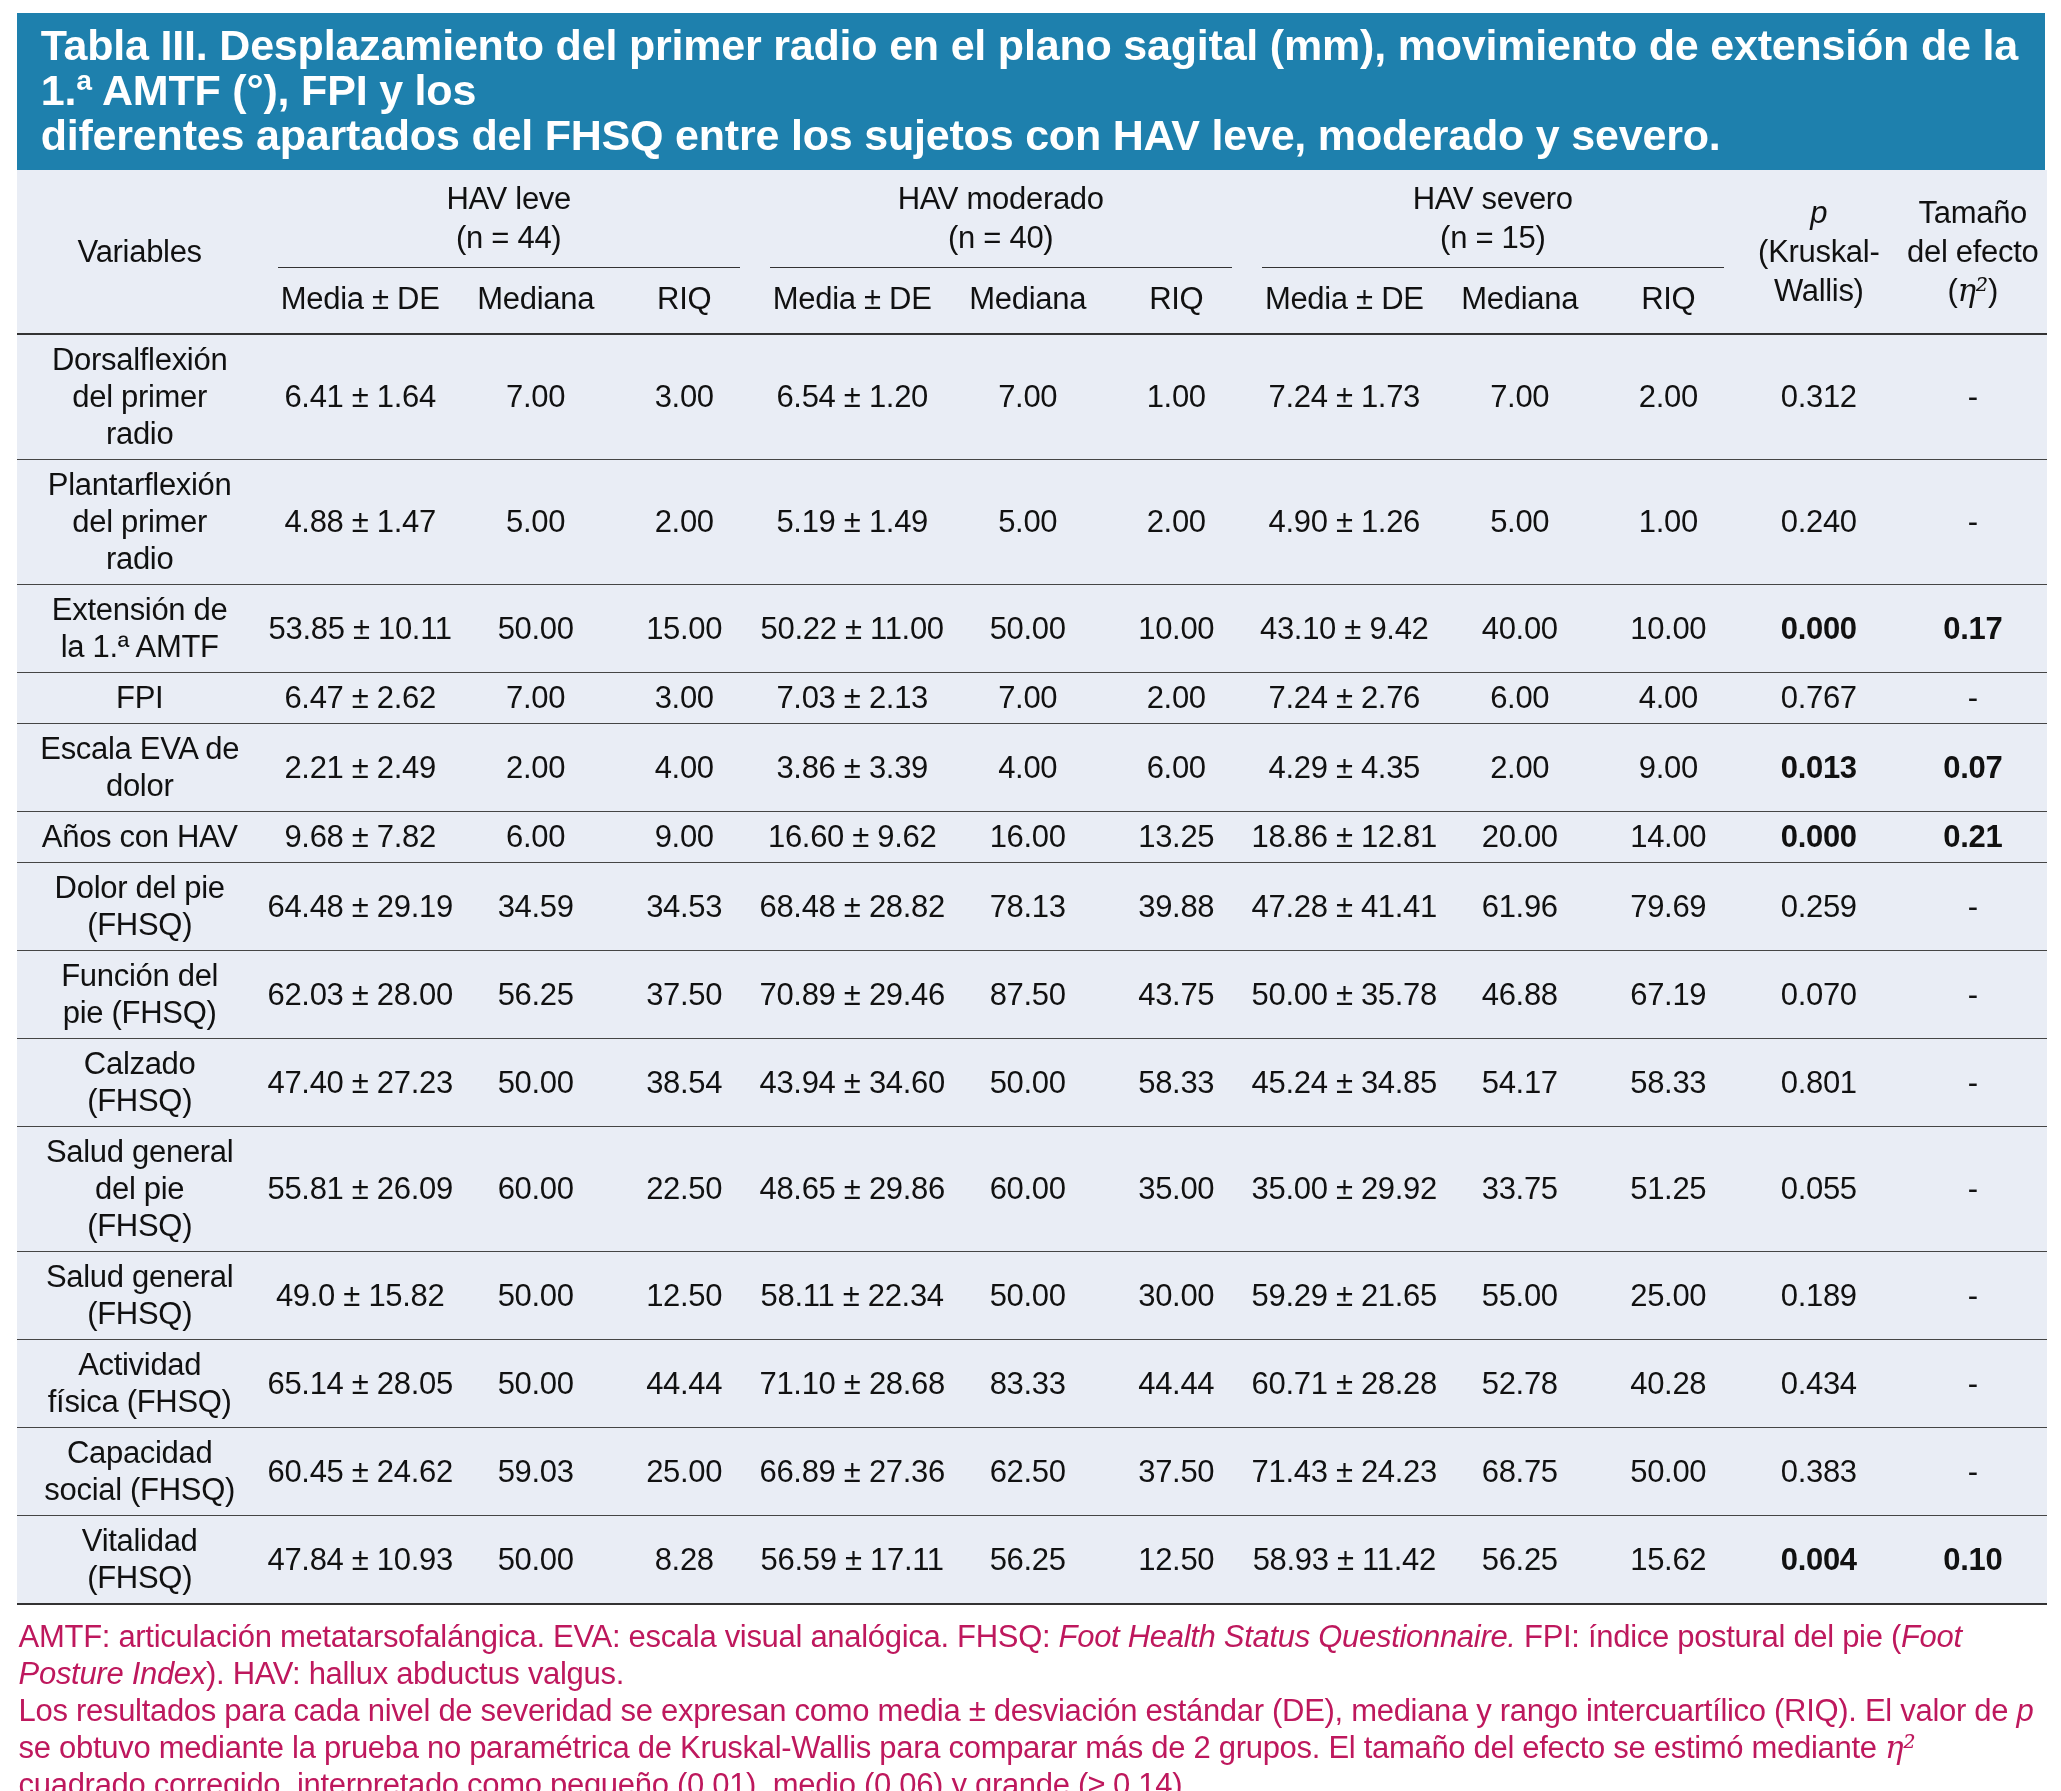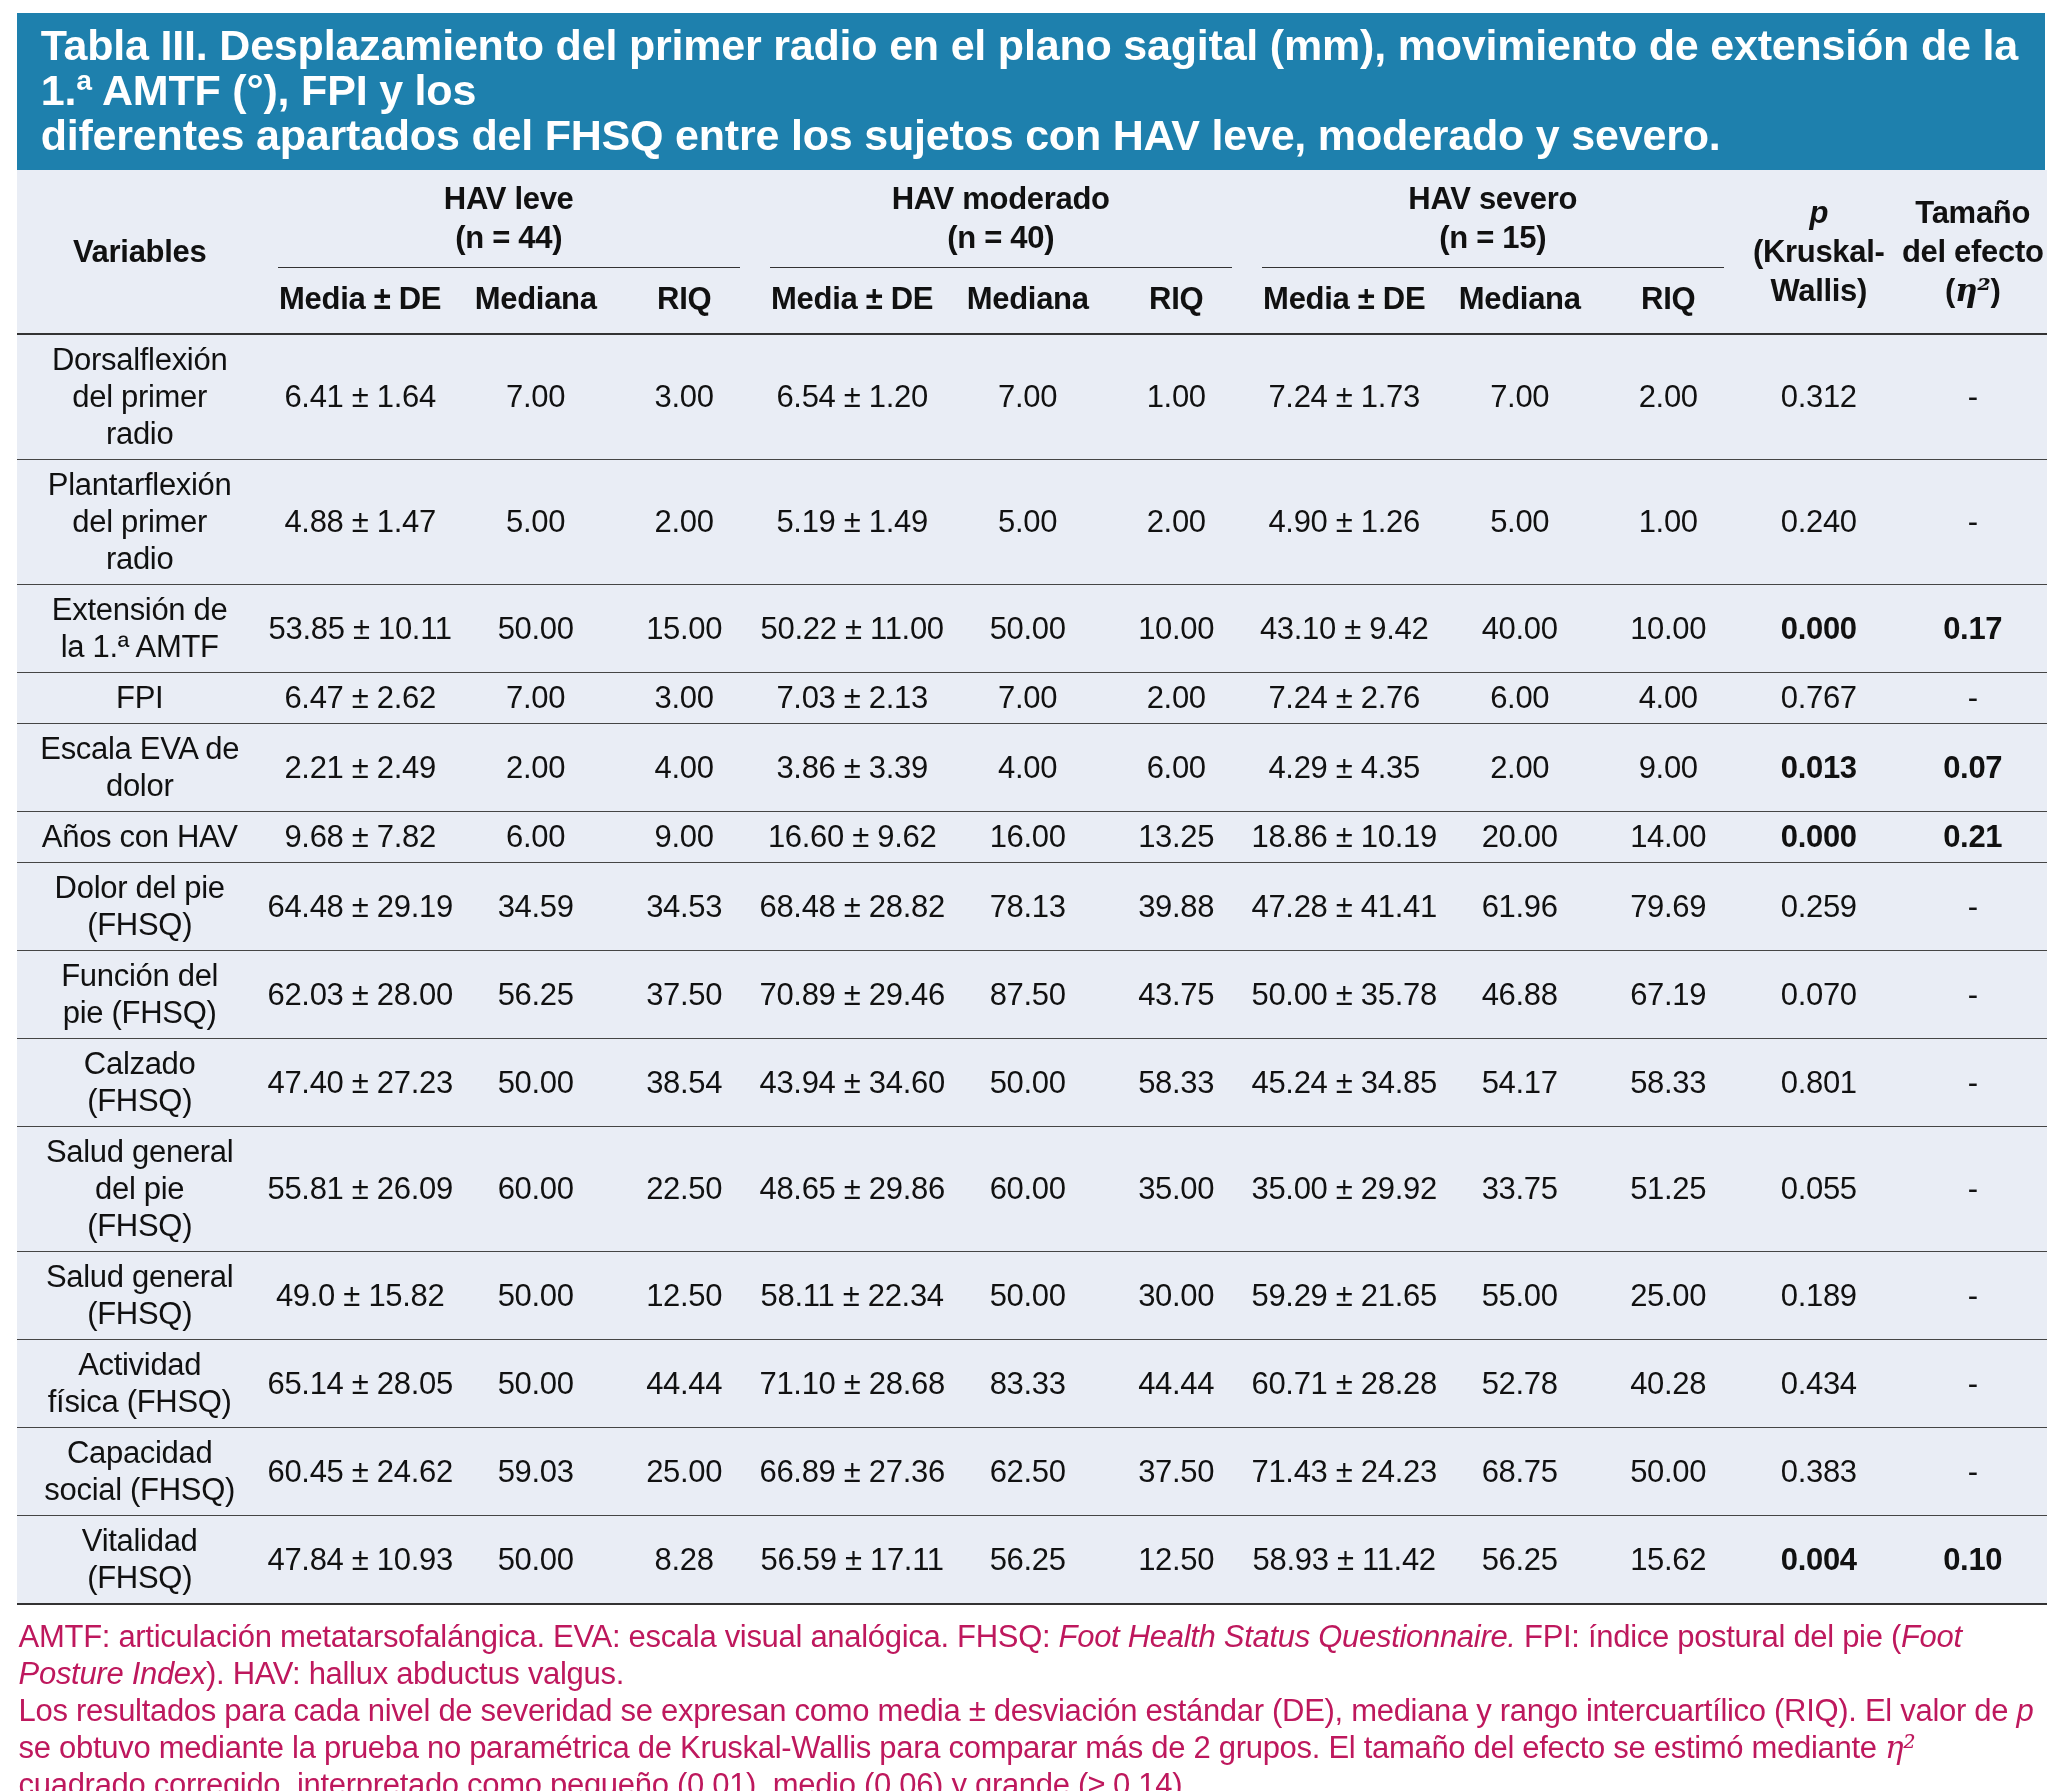--- a/index.html
+++ b/index.html
@@ -32,21 +32,21 @@
     border-bottom: 2.8px solid #333333;
   }
   th, td {
     text-align: center;
     vertical-align: middle;
     font-size: 31px;
     letter-spacing: -0.3px;
     padding: 0;
   }
   thead { border-bottom: 2.8px solid #333333; }
-  thead th { font-weight: bold; line-height: 39px; text-align: center; }
+  thead th { font-weight: normal; line-height: 39px; text-align: center; }
   .group-th .group-inner {
     margin: 0 15px;
     padding: 9.3px 0 9.3px 0;
     border-bottom: 1.9px solid #333333;
   }
   .stat-th { padding: 11px 3.7px 15px 3.7px; }
   .p-italic { font-style: italic; }
   tbody tr:not(:first-child) { border-top: 1.9px solid #454545; }
   tbody td { padding: 6.5px 3.7px; line-height: 37px; }
   td.var-cell  { white-space: pre-line; margin-top: 15px; }
@@ -208,21 +208,21 @@
         <td class="val-cell bold">0.07</td>
       </tr>
       <tr>
         <td class="var-cell">Años con HAV</td>
         <td class="val-cell">9.68 ± 7.82</td>
         <td class="val-cell">6.00</td>
         <td class="val-cell">9.00</td>
         <td class="val-cell">16.60 ± 9.62</td>
         <td class="val-cell">16.00</td>
         <td class="val-cell">13.25</td>
-        <td class="val-cell">18.86 ± 10.19</td>
+        <td class="val-cell">18.86 ± 12.81</td>
         <td class="val-cell">20.00</td>
         <td class="val-cell">14.00</td>
         <td class="val-cell bold">0.000</td>
         <td class="val-cell bold">0.21</td>
       </tr>
       <tr>
         <td class="var-cell">Dolor del pie
 (FHSQ)</td>
         <td class="val-cell">64.48 ± 29.19</td>
         <td class="val-cell">34.59</td>

